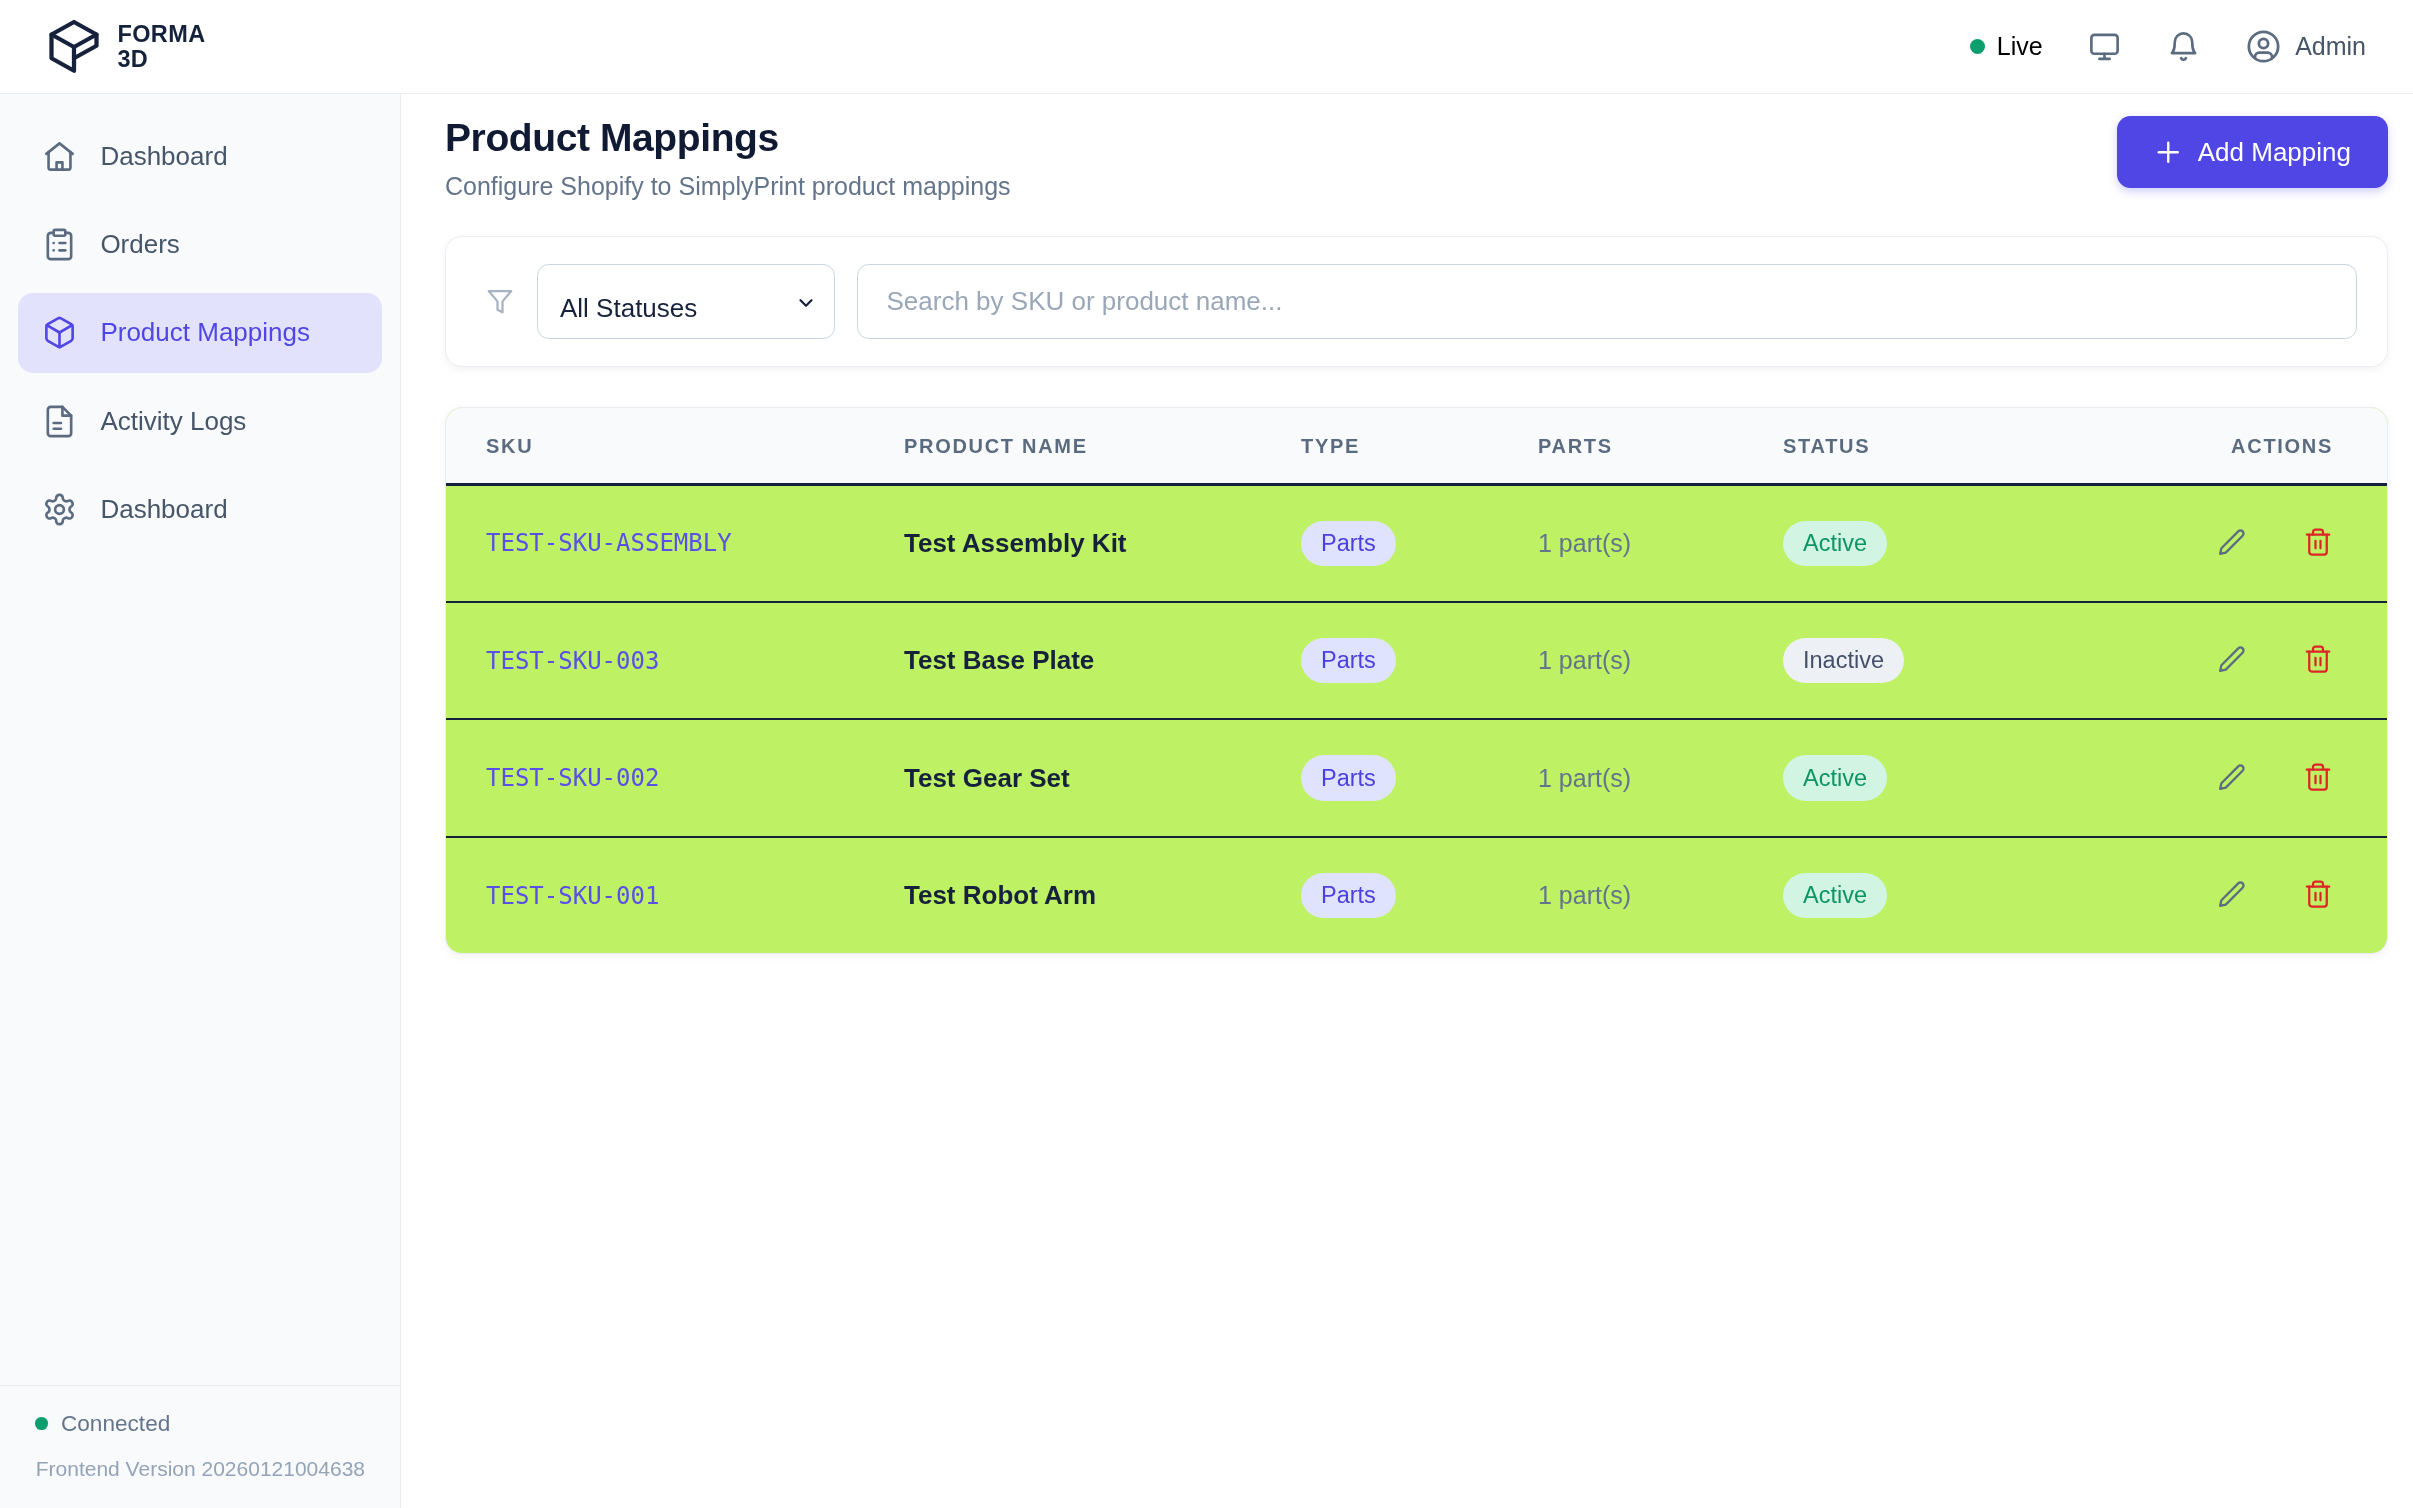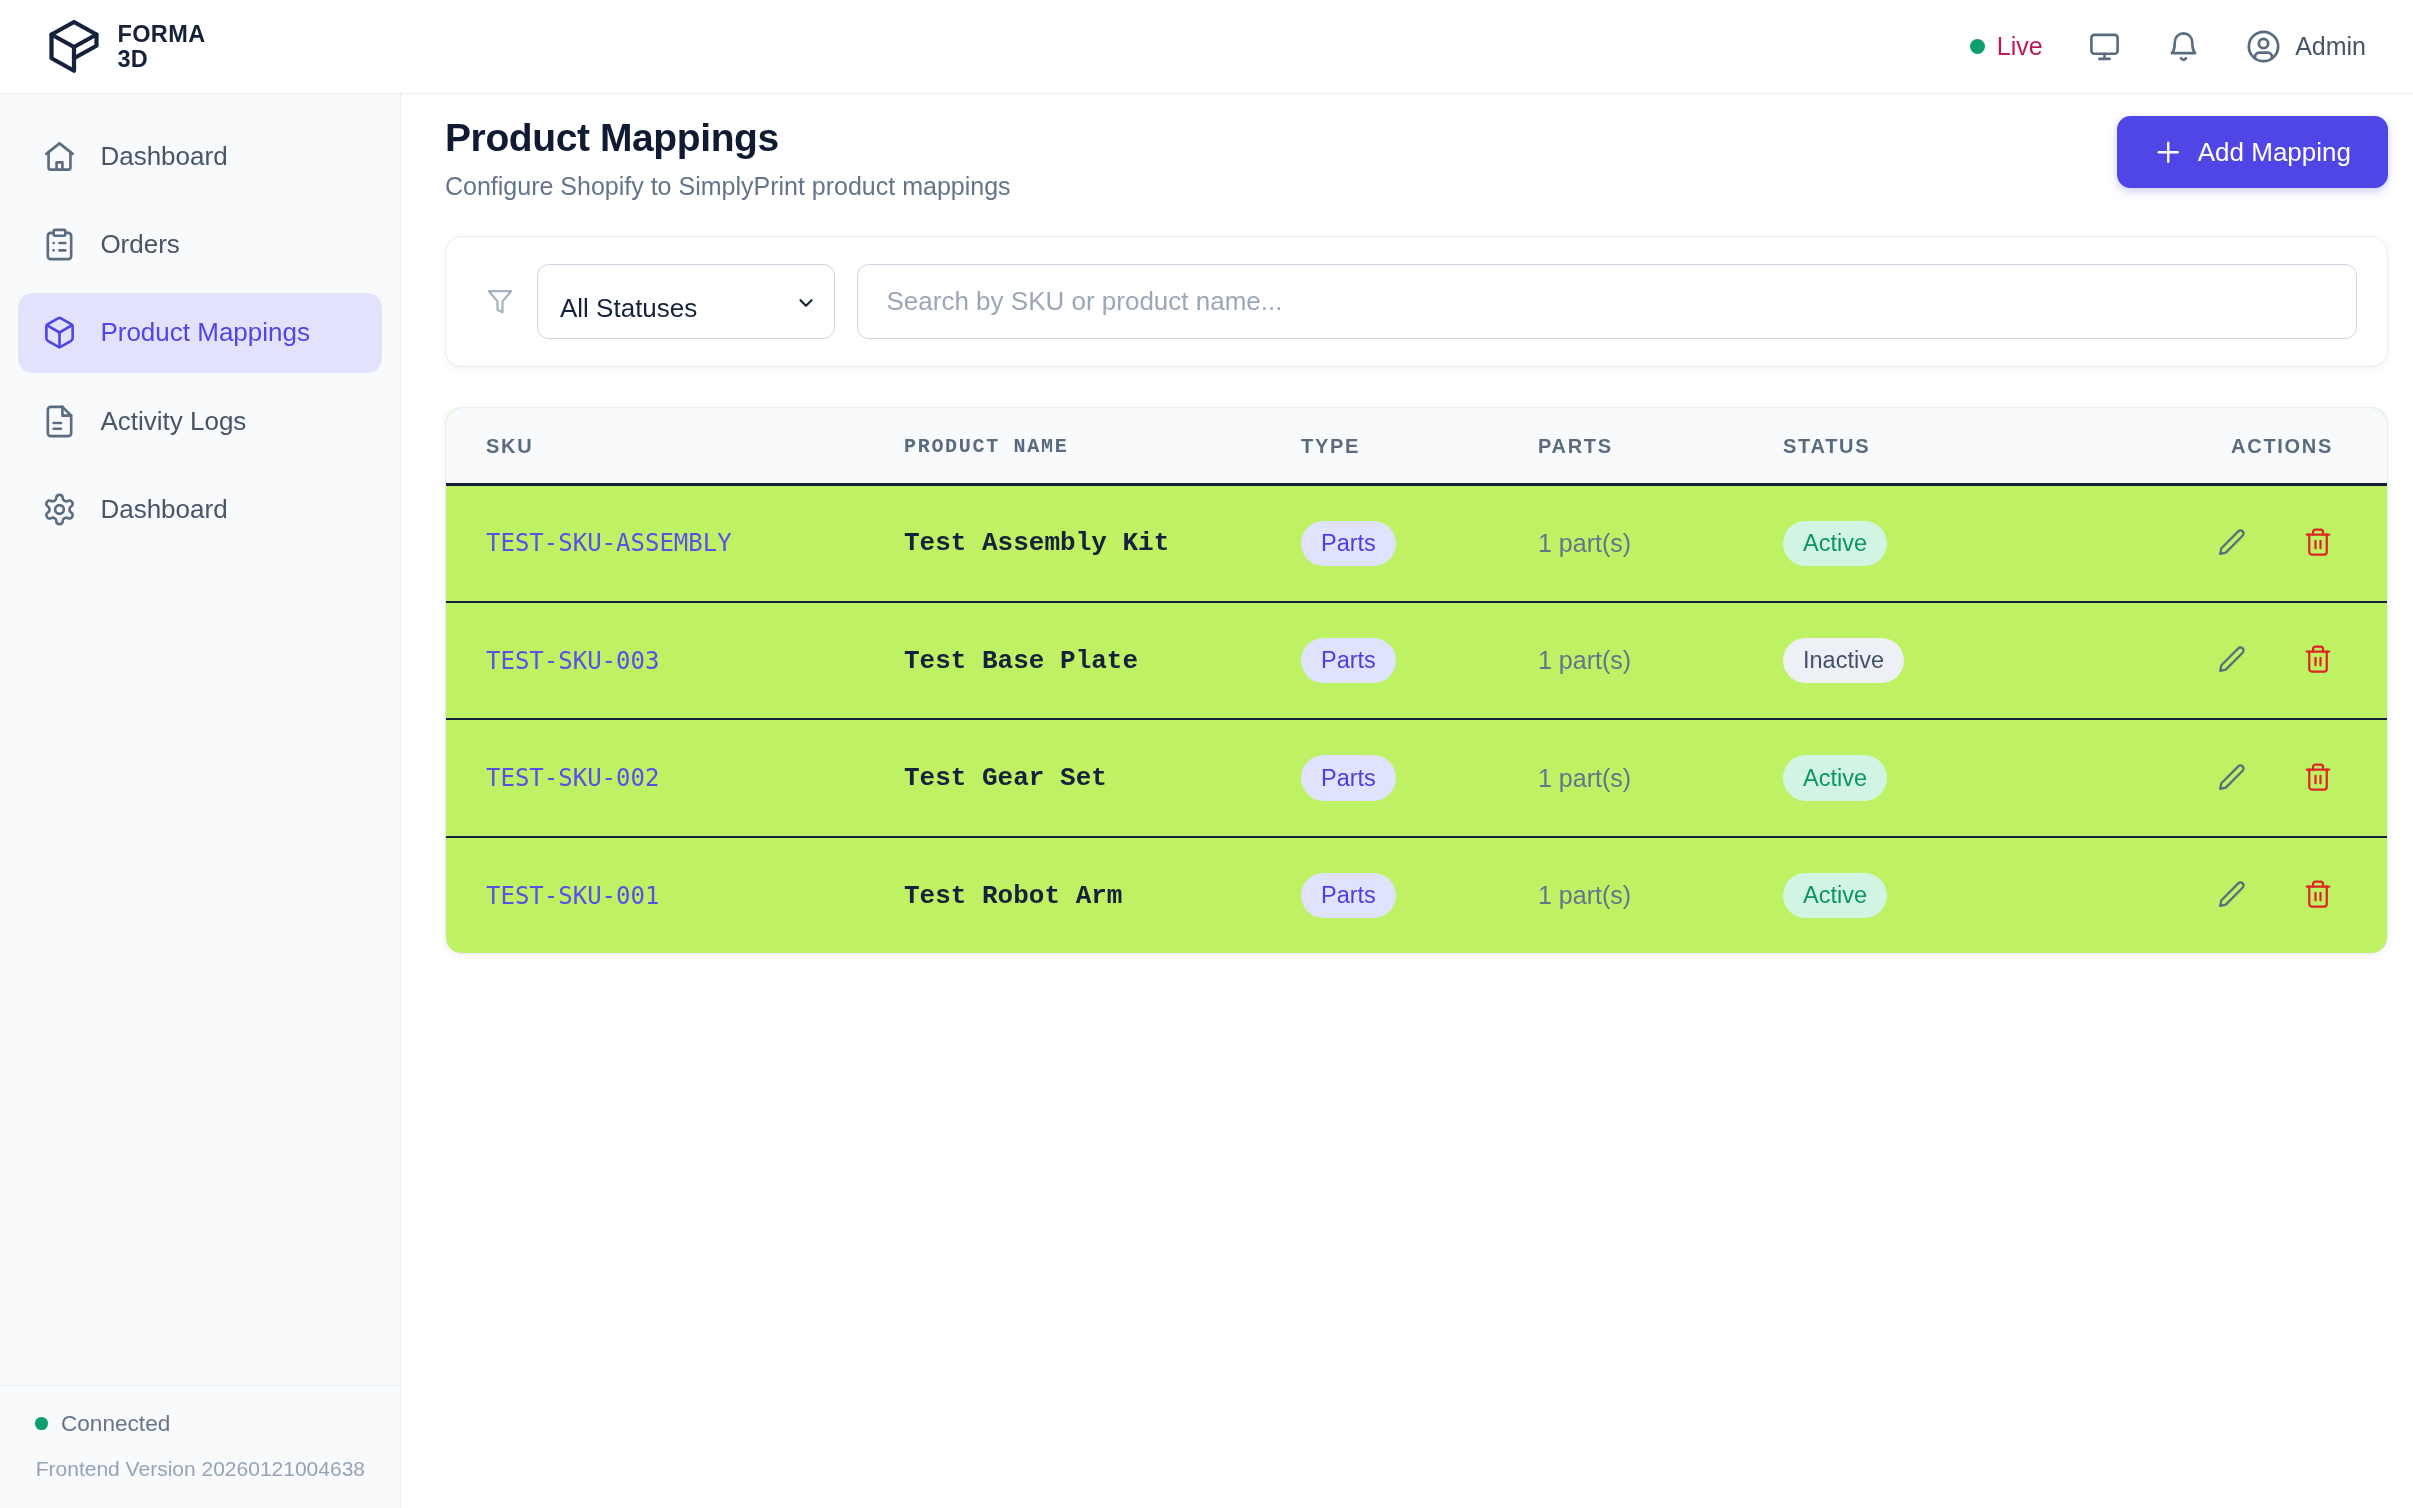--- a/index.html
+++ b/index.html
@@ -23,21 +23,21 @@
   }
   .brand { display: flex; align-items: center; gap: 13.4px; }
   .brand-logo { width: 60px; height: 60px; color: #16213b; }
   .brand-text { display: flex; flex-direction: column; line-height: 25px; }
   .brand-text span {
     font-size: 23.5px; font-weight: 800; letter-spacing: 0.4px; color: #16213b;
   }
   .topbar-right { display: flex; align-items: center; gap: 44px; }
   .live-wrap { display: flex; align-items: center; gap: 11.7px; }
   .dot { width: 15px; height: 15px; border-radius: 50%; background: #0d9e6e; }
-  .live-label { font-size: 25px; color: #be185d; }
+  .live-label { font-size: 25px; color: #000000; }
   .tb-icon-btn { background: none; border: none; cursor: pointer; color: #5b6b80; padding: 0; }
   .tb-icon-btn svg { width: 35px; height: 35px; }
   .admin-wrap { display: flex; align-items: center; gap: 13.4px; color: #5b6b80; cursor: pointer; }
   .admin-wrap svg { width: 37px; height: 37px; }
   .admin-label { font-size: 25px; color: #475569; }
 
   
   .shell { display: flex; height: 1415px; }
 
   
@@ -143,21 +143,21 @@
   th {
     text-align: left;
     font-size: 20px; font-weight: 600;
     letter-spacing: 1.7px;
     color: #5b6b7f;
     padding: 27px 0 25px 0;
     border-bottom: 3.4px solid #16213b;
     text-transform: uppercase;
   }
   .c-sku   { width: 458px; padding-left: 40px; }
-  .c-name  { width: 397px; font-family: Liberation Mono, monospace; }
+  .c-name  { width: 397px; }
   .c-type  { width: 237px; }
   .c-parts { width: 245px; }
   .c-status{ width: 352px; }
   .c-actions { text-align: right; padding-right: 54px; }
   tbody tr { border-bottom: 2.5px solid #16213b; }
   tbody tr:last-child { border-bottom: none; }
   td { padding-top: 35px; padding-bottom: 35px; vertical-align: middle; }
   .sku-link {
     font-family: "DejaVu Sans Mono", monospace;
     font-size: 24px; color: #5a50e8;

